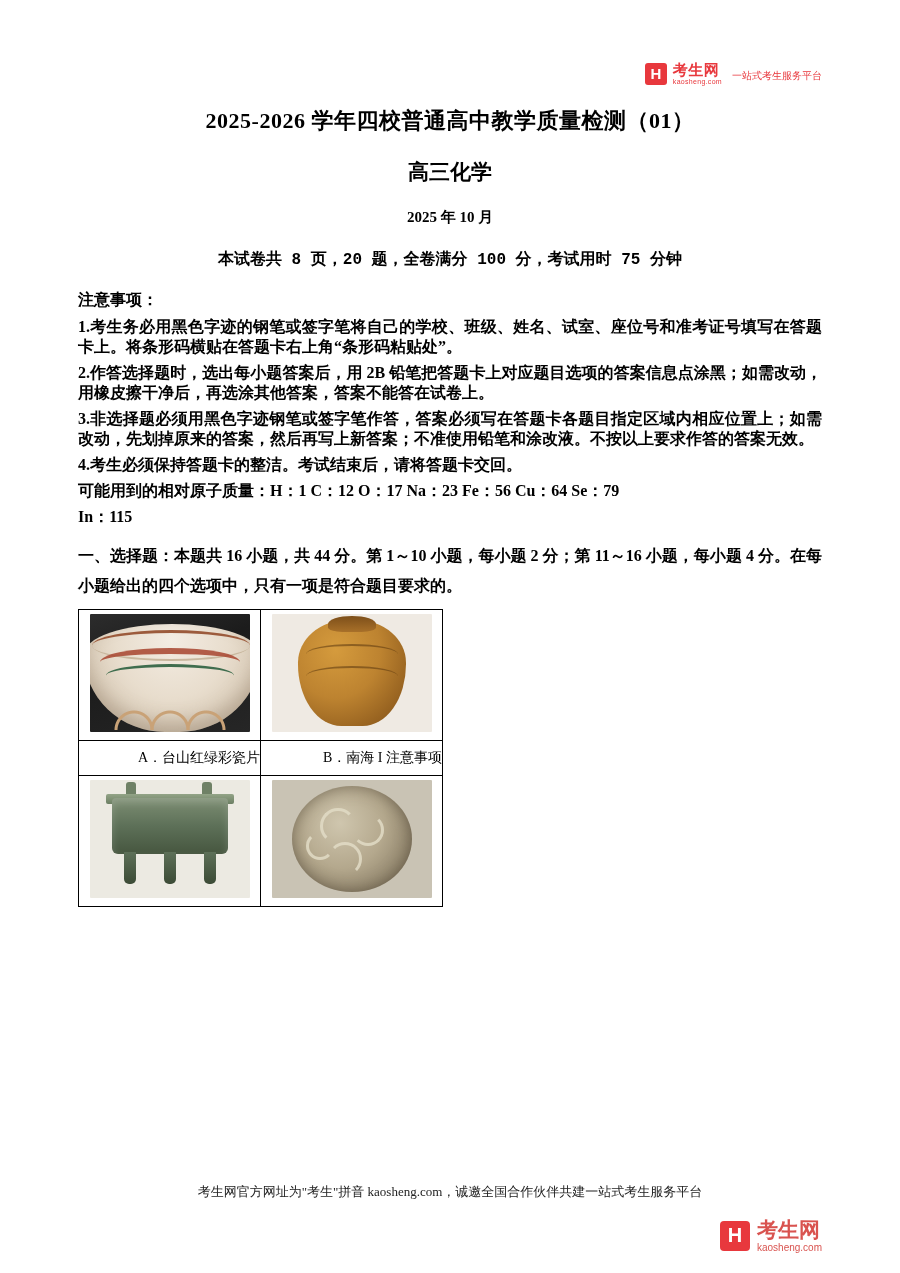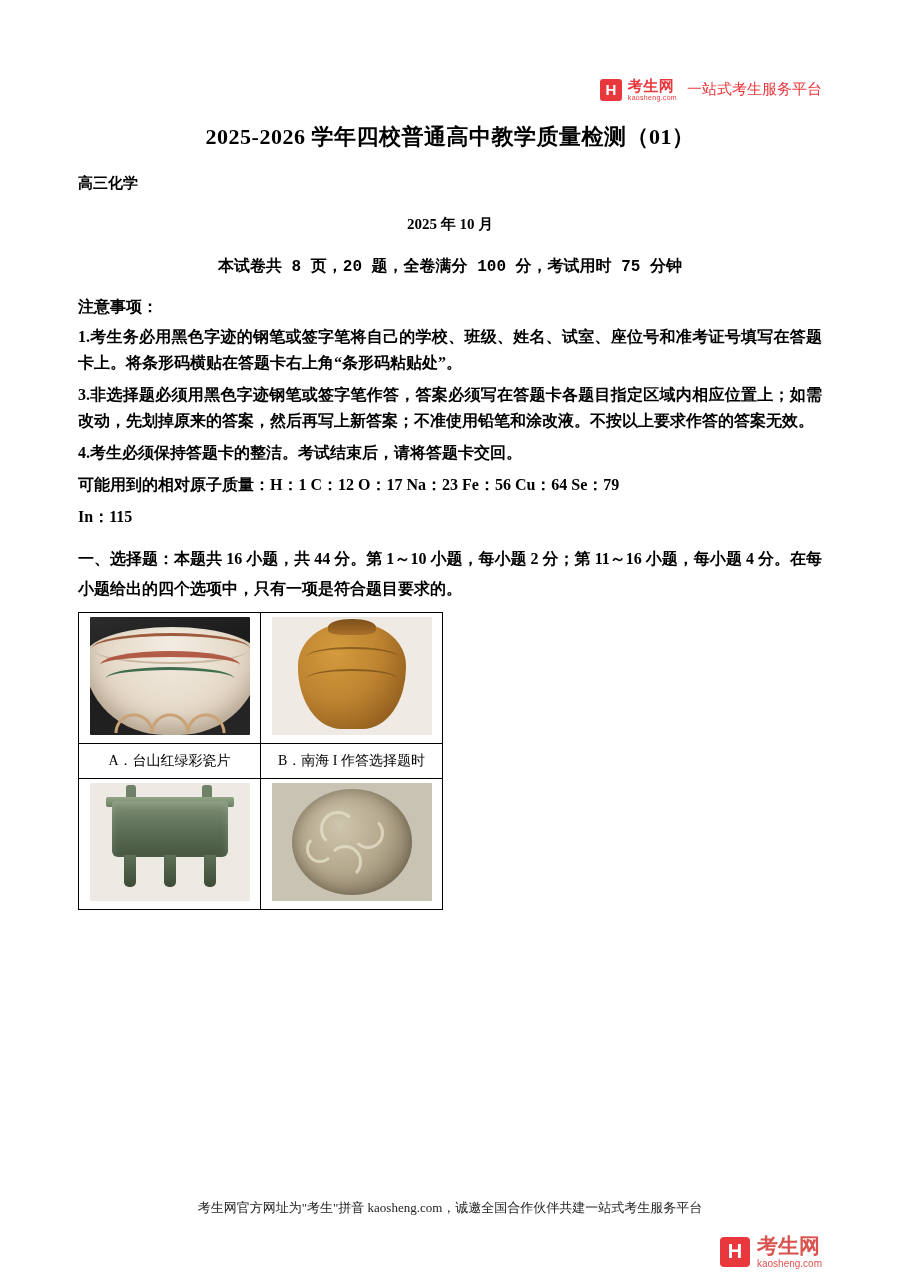--- a/index.html
+++ b/index.html
@@ -57,40 +57,40 @@
     font-family: "Liberation Sans", sans-serif;
     letter-spacing: 0.5px;
   }
   .logo-en {
     font-size: 7px;
     color: #e8383d;
     font-family: "Liberation Sans", sans-serif;
     letter-spacing: 0.3px;
   }
   .logo-slogan {
-    font-size: 15px;
+    font-size: 10px;
     color: #e8383d;
     font-family: "Liberation Sans", sans-serif;
     margin-left: 4px;
     align-self: flex-end;
     padding-bottom: 2px;
   }
 
   
   .doc-title {
     text-align: center;
     font-size: 22px;
     font-weight: bold;
-    margin: 16px;
+    margin: 0;
     padding-top: 106px;
     letter-spacing: 0.5px;
   }
   .doc-subject {
-    text-align: left;
-    font-size: 15px;
+    text-align: center;
+    font-size: 21px;
     font-weight: bold;
     margin-top: 22px;
   }
   .doc-date {
     text-align: center;
     font-size: 15px;
     font-weight: bold;
     margin-top: 22px;
   }
   .doc-info {
@@ -103,21 +103,21 @@
 
   
   .notice-title {
     font-size: 16px;
     font-weight: bold;
     margin-top: 20px;
   }
   p.para {
     font-size: 16px;
     font-weight: bold;
-    line-height: 26px;
+    line-height: 20px;
     margin: 6px 0 0 0;
     text-align: justify;
     text-justify: inter-ideograph;
   }
   .section-head {
     font-size: 16px;
     font-weight: bold;
     line-height: 30px;
     margin-top: 14px;
     text-align: justify;
@@ -143,21 +143,21 @@
     vertical-align: middle;
   }
   .pic-cell {
     height: 130px;
     text-align: center;
   }
   .cap-cell {
     height: 34px;
     font-size: 14px;
     padding-left: 10px;
-    text-align: center;
+    text-align: right;
   }
   .thumb {
     width: 160px;
     height: 118px;
     display: inline-block;
     position: relative;
     overflow: hidden;
     border-radius: 1px;
   }
 
@@ -345,20 +345,21 @@
     <span class="logo-slogan">一站式考生服务平台</span>
   </div>
 
   <h1 class="doc-title">2025-2026 学年四校普通高中教学质量检测（01）</h1>
   <div class="doc-subject">高三化学</div>
   <div class="doc-date">2025 年 10 月</div>
   <div class="doc-info">本试卷共 8 页，20 题，全卷满分 100 分，考试用时 75 分钟</div>
 
   <div class="notice-title">注意事项：</div>
   <p class="para">1.考生务必用黑色字迹的钢笔或签字笔将自己的学校、班级、姓名、试室、座位号和准考证号填写在答题卡上。将条形码横贴在答题卡右上角“条形码粘贴处”。</p>
+  <p class="para">2.作答选择题时，选出每小题答案后，用 2B 铅笔把答题卡上对应题目选项的答案信息点涂黑；如需改动，用橡皮擦干净后，再选涂其他答案，答案不能答在试卷上。</p>
   <p class="para">3.非选择题必须用黑色字迹钢笔或签字笔作答，答案必须写在答题卡各题目指定区域内相应位置上；如需改动，先划掉原来的答案，然后再写上新答案；不准使用铅笔和涂改液。不按以上要求作答的答案无效。</p>
   <p class="para">4.考生必须保持答题卡的整洁。考试结束后，请将答题卡交回。</p>
   <p class="para">可能用到的相对原子质量：H：1   C：12   O：17   Na：23   Fe：56   Cu：64   Se：79</p>
   <p class="para">In：115</p>
 
   <div class="section-head">一、选择题：本题共 16 小题，共 44 分。第 1～10 小题，每小题 2 分；第 11～16 小题，每小题 4 分。在每小题给出的四个选项中，只有一项是符合题目要求的。</div>
 
 
   <table class="pic-table">
     <tbody>
@@ -369,21 +370,21 @@
         </div>
       </td>
       <td class="pic-cell">
         <div class="thumb art-b">
           <div class="jar"></div><div class="neck"></div><div class="ring1"></div><div class="ring2"></div>
         </div>
       </td>
     </tr>
     <tr>
       <td class="cap-cell">A．台山红绿彩瓷片</td>
-      <td class="cap-cell">B．南海 I 作答选择题时</td>
+      <td class="cap-cell">B．南海 I 注意事项</td>
     </tr>
     <tr>
       <td class="pic-cell">
         <div class="thumb art-c">
           <div class="handle-l"></div><div class="handle-r"></div>
           <div class="lip"></div><div class="body"></div>
           <div class="leg l"></div><div class="leg m"></div><div class="leg r"></div>
         </div>
       </td>
       <td class="pic-cell">

